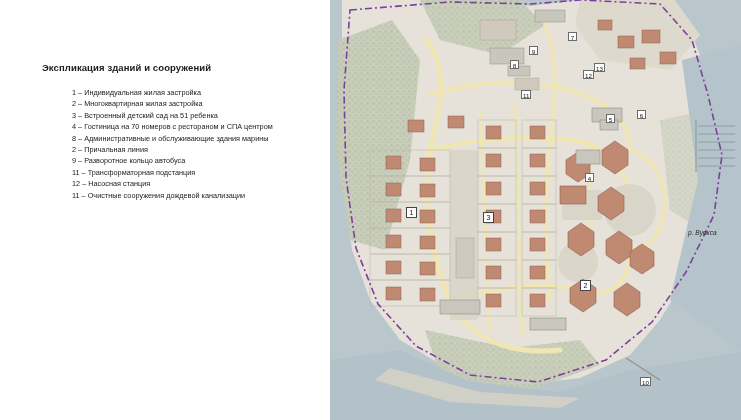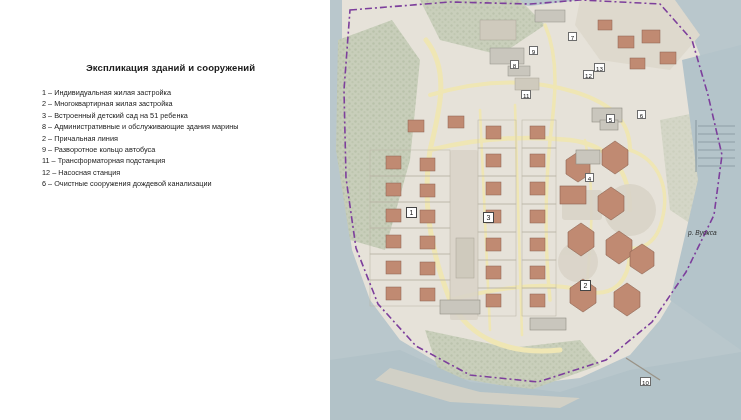--- a/index.html
+++ b/index.html
@@ -21,27 +21,27 @@
     left: 42px;
     top: 62px;
     width: 270px;
   }
   #legend-title {
     font-size: 9.5px;
     font-weight: bold;
     color: #1b1b1b;
     letter-spacing: 0.1px;
     margin-bottom: 14px;
-    margin-left: 44px;
   }
   .legend-row {
     font-size: 7.3px;
     color: #1b1b1b;
     line-height: 11.4px;
     white-space: nowrap;
+    margin-left: 30px;
   }
 
   
   #map {
     position: absolute;
     left: 330px;
     top: 0;
     width: 411px;
     height: 420px;
     overflow: hidden;
@@ -83,26 +83,27 @@
 </style>
 </head>
 <body>
 
 <div id="legend">
   <div id="legend-title">Экспликация зданий и сооружений</div>
   <div>
     <div class="legend-row">1 – Индивидуальная жилая застройка</div>
     <div class="legend-row">2 – Многоквартирная жилая застройка</div>
     <div class="legend-row">3 – Встроенный детский сад на 51 ребенка</div>
+    <div class="legend-row">4 – Гостиница на 70 номеров с рестораном и СПА центром</div>
     <div class="legend-row">8 – Административные и обслуживающие здания марины</div>
     <div class="legend-row">2 – Причальная линия</div>
     <div class="legend-row">9 – Разворотное кольцо автобуса</div>
     <div class="legend-row">11 – Трансформаторная подстанция</div>
     <div class="legend-row">12 – Насосная станция</div>
-    <div class="legend-row">6 – Очистные сооружения дождевой канализации</div>
+    <div class="legend-row">11 – Очистные сооружения дождевой канализации</div>
   </div>
 </div>
 
 <div id="map">
   <svg width="411" height="420" viewBox="0 0 411 420" xmlns="http://www.w3.org/2000/svg">
     <defs>
       <pattern id="treetex" width="6" height="6" patternUnits="userSpaceOnUse">
         <rect width="6" height="6" fill="#c6cdb8"></rect>
         <circle cx="1.5" cy="1.5" r="1.2" fill="#b7c0a8"></circle>
         <circle cx="4.5" cy="4.2" r="1.1" fill="#bcc5ad"></circle>

